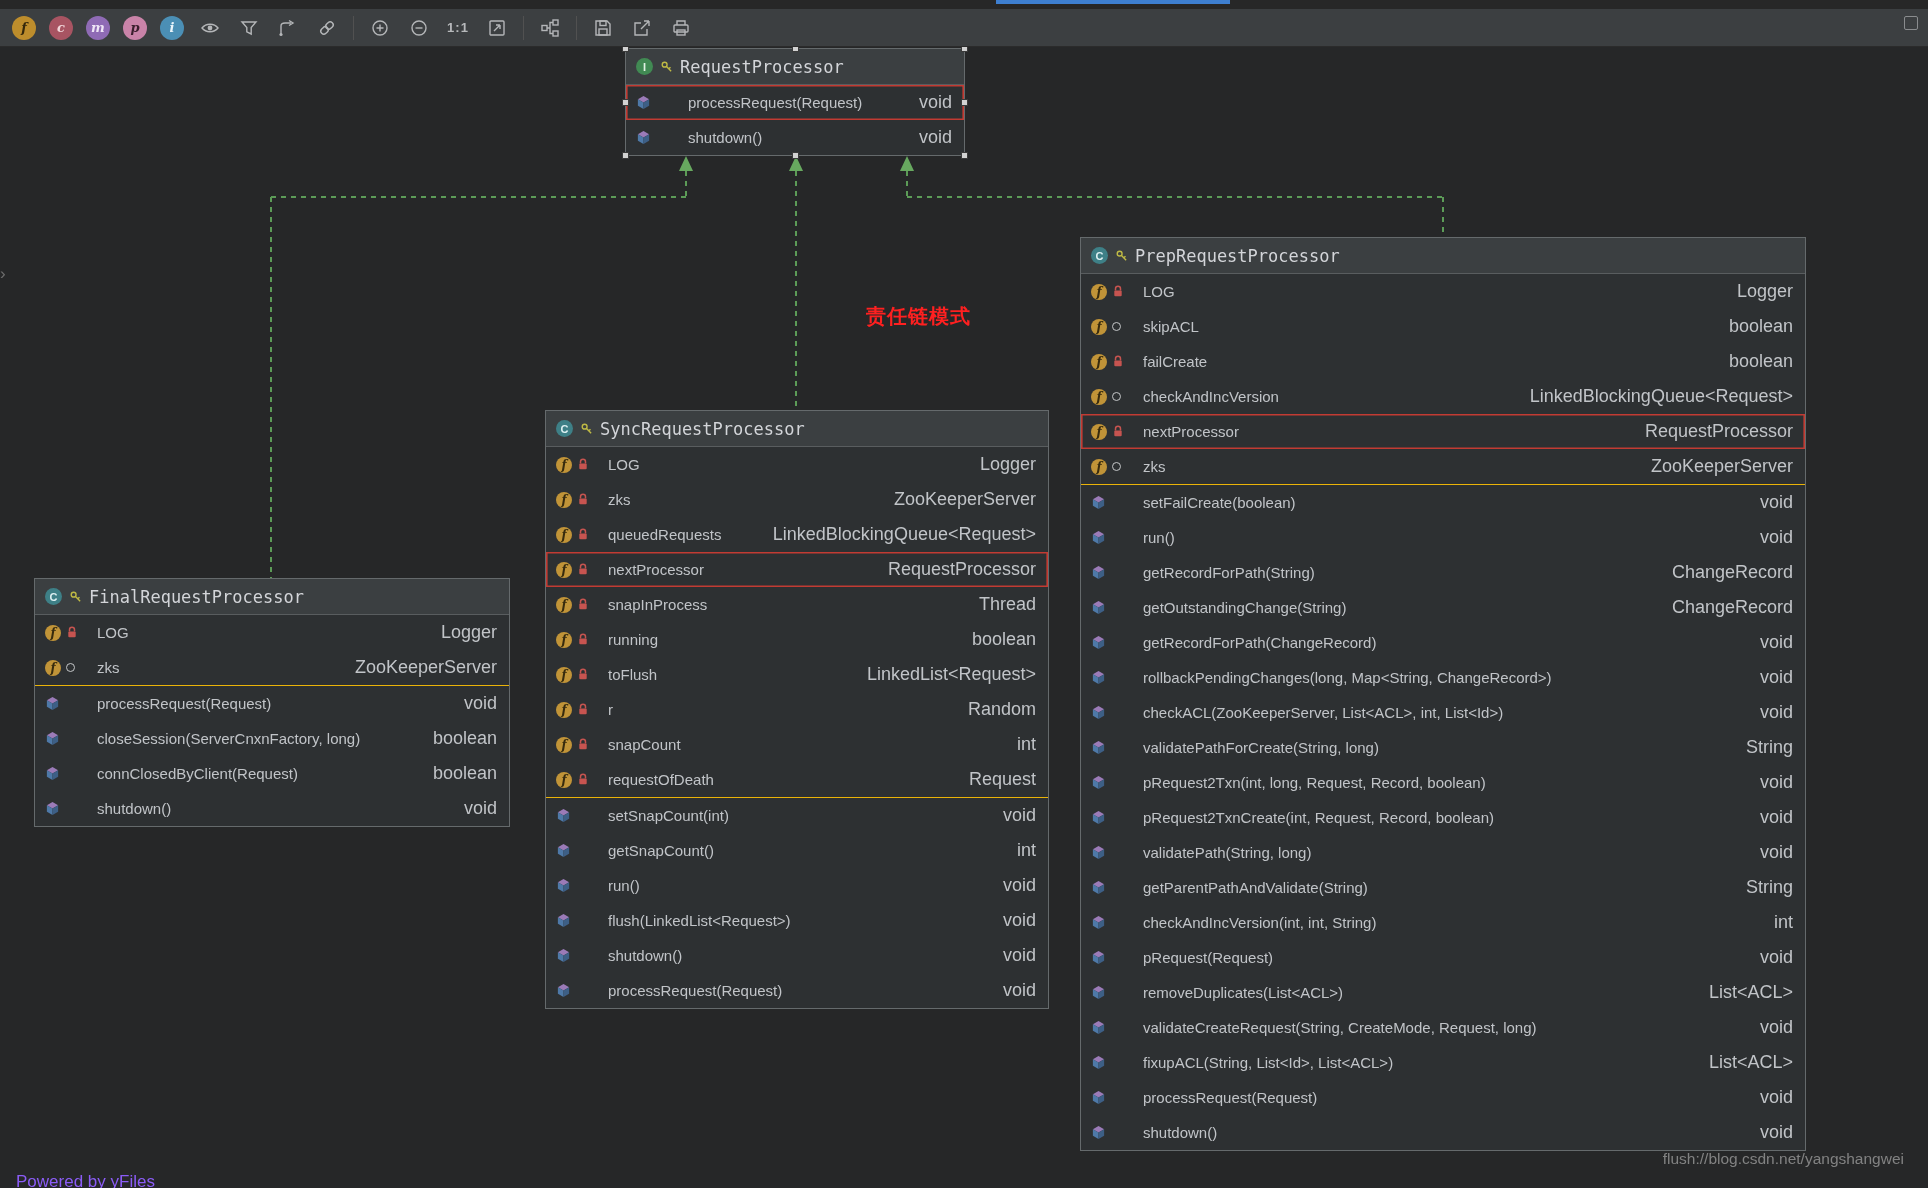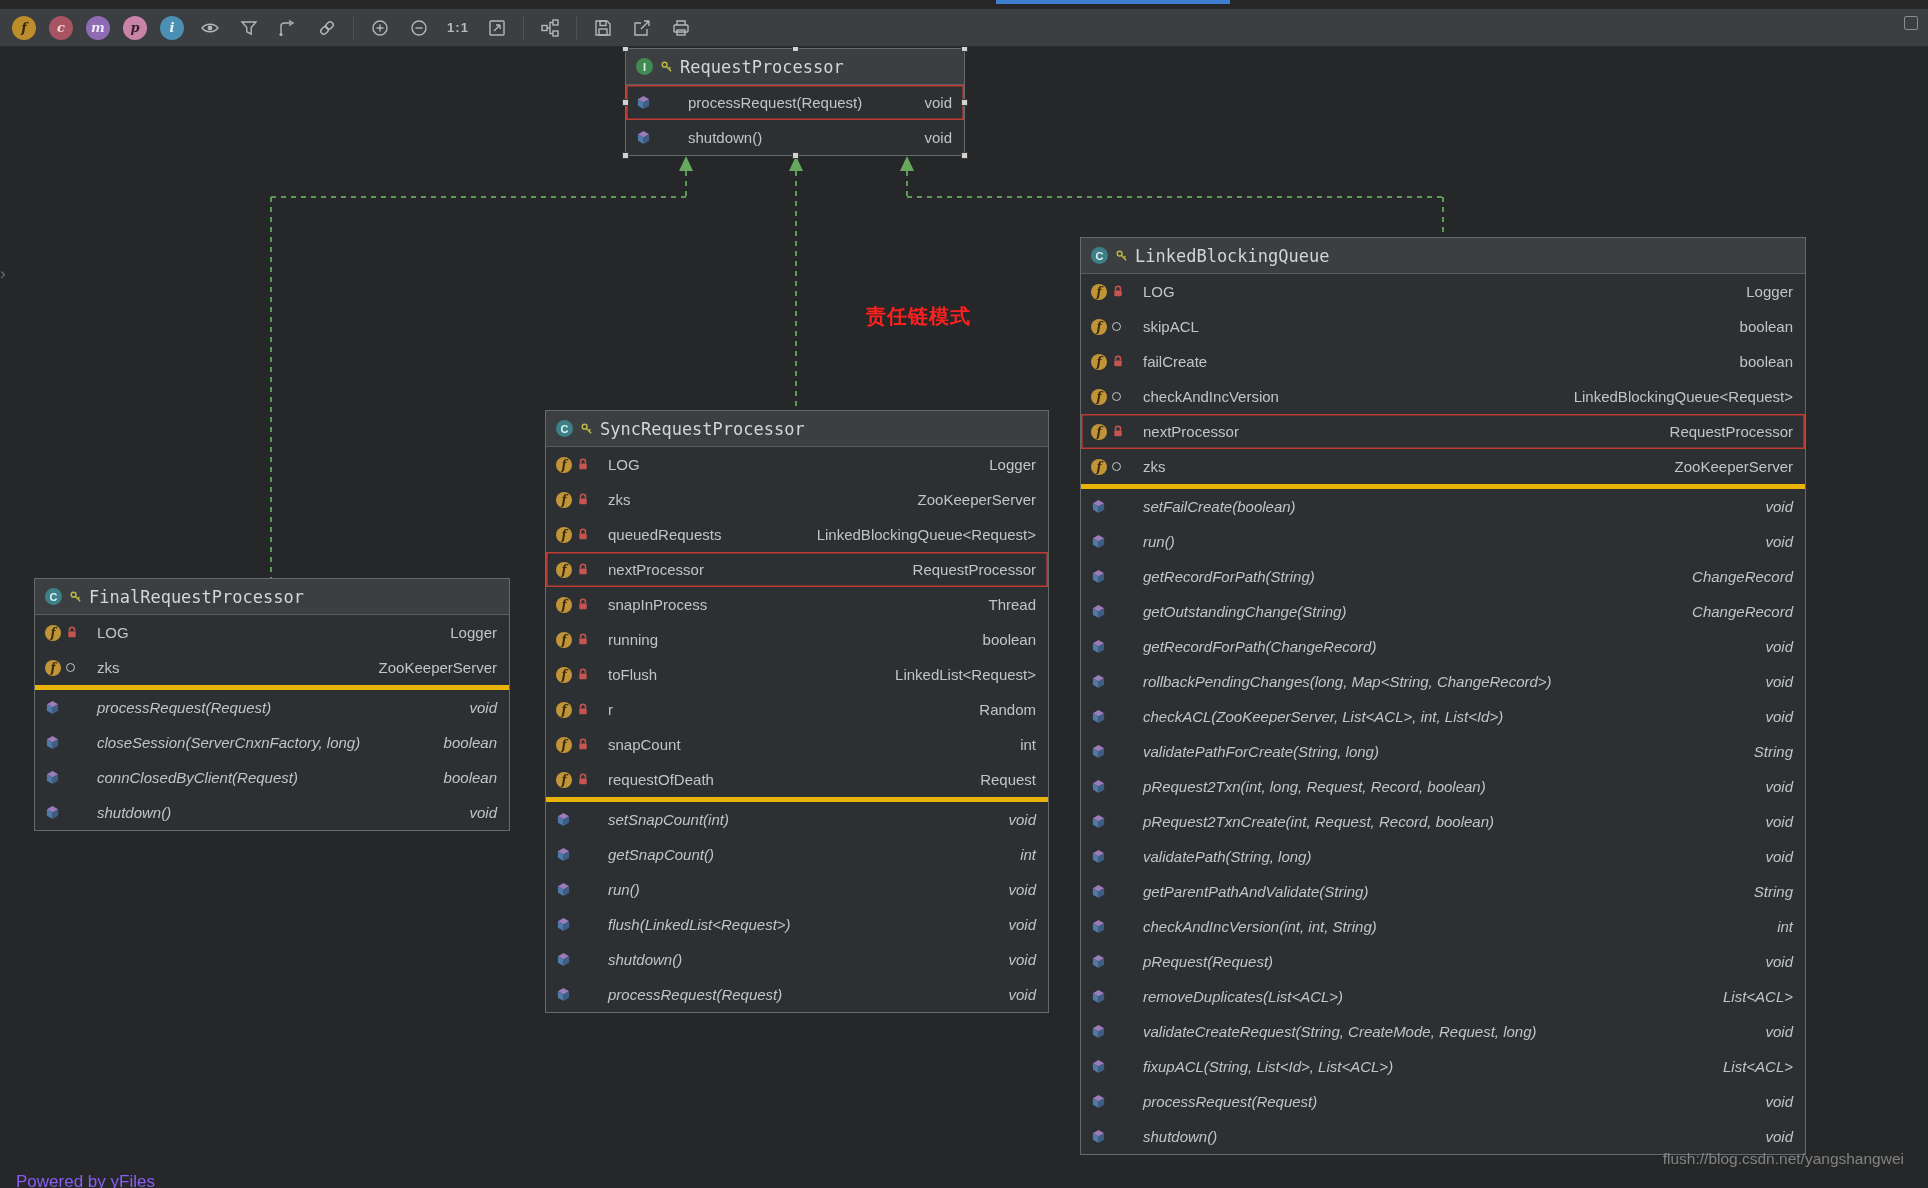--- a/index.html
+++ b/index.html
@@ -49,33 +49,33 @@
     font-family:"DejaVu Sans Mono",monospace;font-size:17px;color:#D3D5D9;white-space:nowrap;
   }
   .kind-icon{
     width:17px;height:17px;border-radius:50%;display:inline-flex;align-items:center;justify-content:center;
     font:bold 11px "Liberation Sans",sans-serif;flex:0 0 auto;
   }
   .kind-interface{background:#418A53;color:#DFF2E2;}
   .kind-class{background:#3E8087;color:#DDF0F2;}
   .key-icon{flex:0 0 auto;}
   .rows{box-sizing:border-box;}
-  .rows + .rows{border-top:5px solid #eab308;font-style:italic;}
+  .rows + .rows{border-top:1px solid #eab308;}
   .member-row{
     height:35px;display:flex;align-items:center;padding:0 12px 0 10px;box-sizing:border-box;gap:12px;
   }
   .member-row.highlight{box-shadow:inset 0 0 0 1.6px #C23B33;}
   .row-icons{width:40px;display:inline-flex;align-items:center;gap:5px;flex:0 0 auto;}
   .f-badge{
     width:16px;height:16px;border-radius:50%;background:#C19438;color:#372B0E;
     font:italic bold 12px/16px "DejaVu Serif",serif;text-align:center;display:inline-block;flex:0 0 auto;
   }
   .vis-circle{width:9px;height:9px;border:1.6px solid #C4C6C8;border-radius:50%;display:inline-block;box-sizing:border-box;flex:0 0 auto;}
   .m-name{font-size:15px;color:#C1C4C8;white-space:nowrap;}
-  .m-type{margin-left:auto;font-size:15px;color:#C1C4C8;white-space:nowrap;padding-left:14px;}
+  .m-type{margin-left:auto;font-size:18px;color:#C1C4C8;white-space:nowrap;padding-left:14px;}
 
   
   .sel-handle{position:absolute;width:7px;height:7px;background:#D2D2D2;border:1px solid #3A3A3A;box-sizing:border-box;z-index:4;}
 
   
   #annotation{
     position:absolute;left:866px;top:303px;color:#FF2020;font:bold 20px "DejaVu Sans",sans-serif;
     letter-spacing:1px;z-index:3;white-space:nowrap;
   }
   #powered-by{position:absolute;left:16px;top:1172px;color:#8b5cf6;font-size:17px;z-index:3;}
@@ -506,21 +506,21 @@
     </div>
 </div>
 
 <div class="class-box" style="left:1080px;top:237px;width:726px;">
   <div class="box-header">
     <span class="kind-icon kind-class">C</span>
     <svg class="key-icon" width="13" height="13" viewBox="0 0 14 14">
         <circle cx="5" cy="5" r="2.6" fill="none" stroke="#BFBA45" stroke-width="1.5"></circle>
         <path d="M7 7 L12 12 M9.5 9.5 l1.8 -1.8" stroke="#BFBA45" stroke-width="1.5" fill="none"></path>
       </svg>
-    <span class="box-title">LinkedBlockingQueue</span>
+    <span class="box-title">PrepRequestProcessor</span>
   </div>
   <div class="rows">
       <div class="member-row">
         <span class="row-icons">
           <span class="f-badge">f</span>
           <svg class="vis-icon" width="12" height="13" viewBox="0 0 12 13">
             <path d="M3.5 5.5 V3.8 a2.5 2.5 0 0 1 5 0 V5.5" fill="none" stroke="#C75450" stroke-width="1.5"></path>
             <rect x="2.3" y="5.5" width="7.4" height="5.8" rx="1.1" fill="#C75450"></rect>
           </svg>
         </span>

